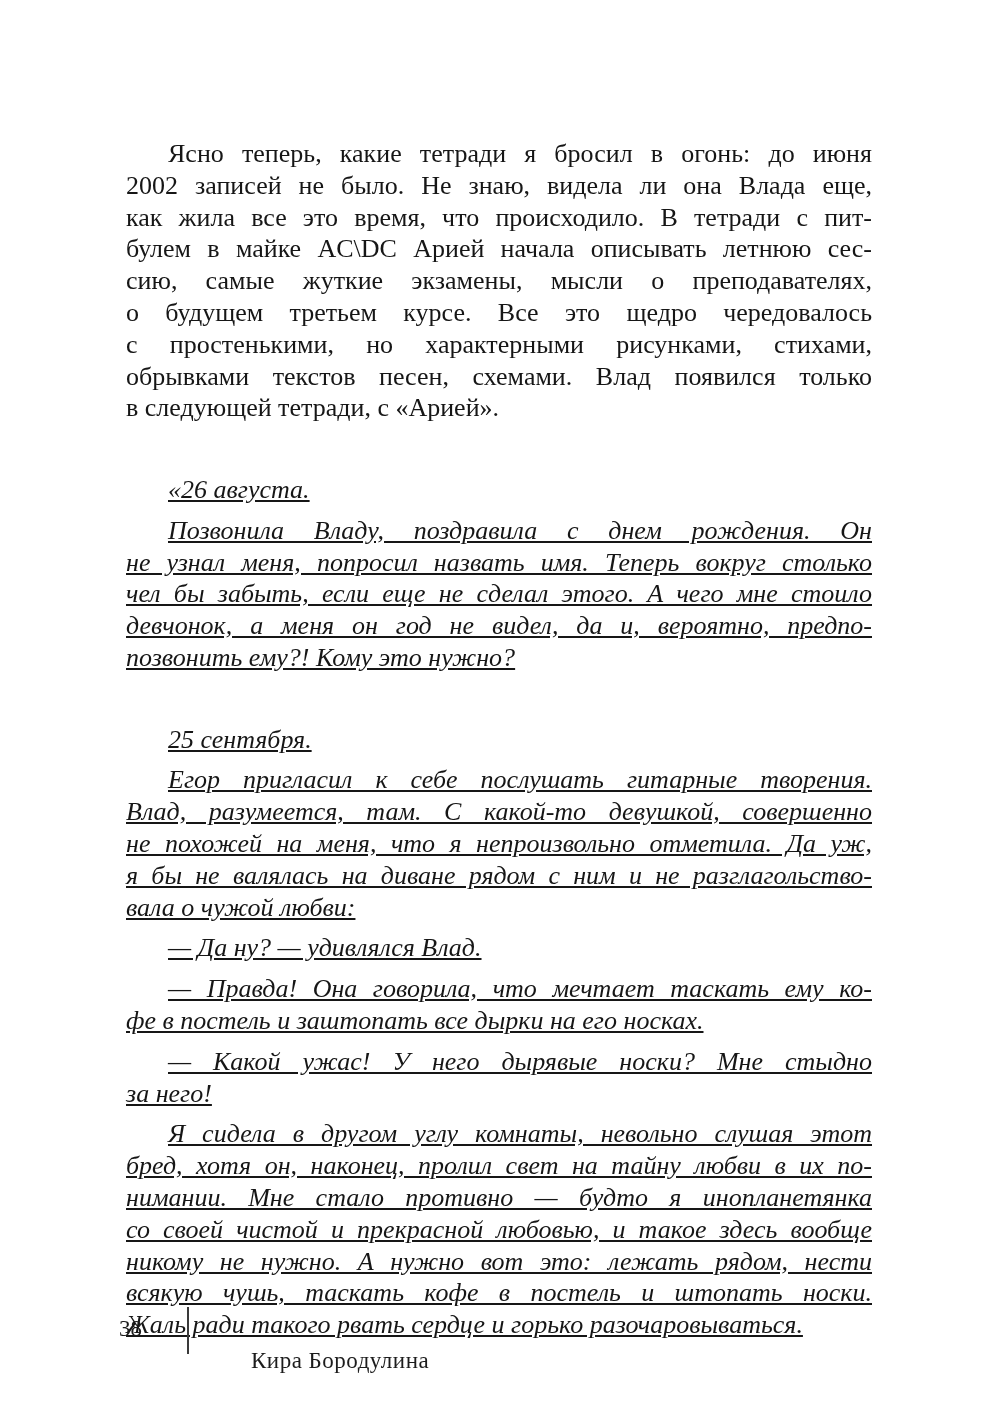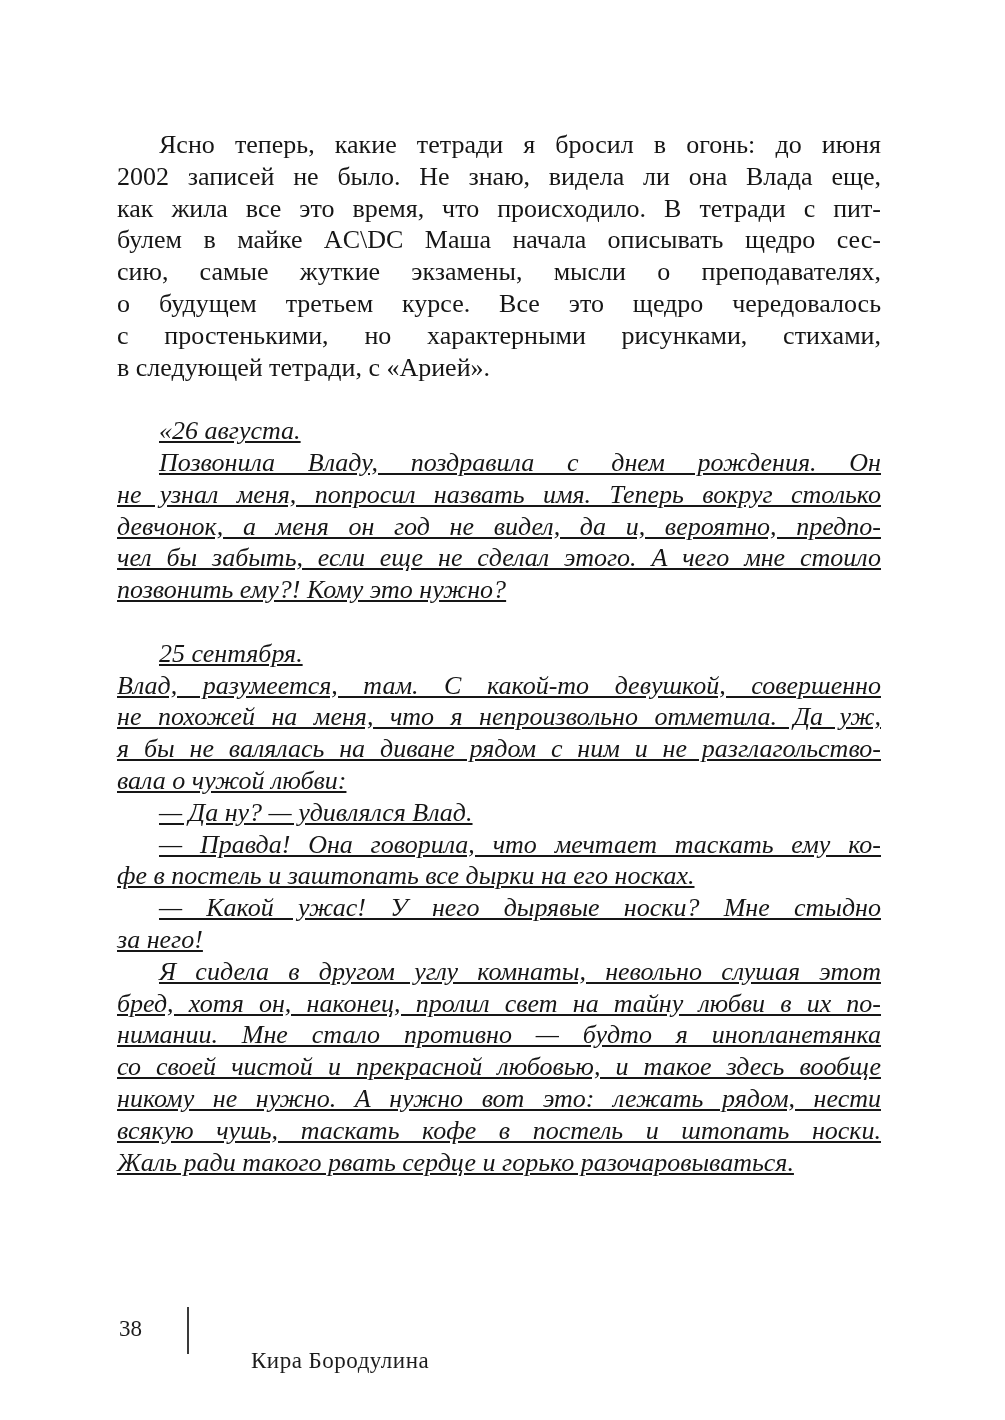--- a/index.html
+++ b/index.html
@@ -18,21 +18,21 @@
   .text-block {
     position: absolute;
     left: 117px;
     top: 129px;
     width: 764px;
     font-family: "Liberation Serif", serif;
     font-size: 26px;
     line-height: 31.8px;
     color: #161616;
   }
-  .paragraph { margin: 0; }
+  .paragraph { margin: 9px; }
   .paragraph.normal { font-style: normal; }
   .paragraph.italic { font-style: italic; text-decoration: underline; }
   .line {
     text-align: justify;
     text-align-last: justify;
     white-space: normal;
   }
   .line.first { text-indent: 42px; }
   .line.last  { text-align-last: left; }
   .spacer { height: 31.8px; }
@@ -70,42 +70,44 @@
 </head>
 <body>
 
 <div class="page">
 
   <div class="text-block">
       <div class="paragraph normal">
         <div class="line first">Ясно теперь, какие тетради я бросил в огонь: до июня</div>
         <div class="line">2002 записей не было. Не знаю, видела ли она Влада еще,</div>
         <div class="line">как жила все это время, что происходило. В тетради с пит-</div>
-        <div class="line">булем в майке AC\DC Маша начала описывать щедро сес-</div>
+        <div class="line">булем в майке AC\DC Арией начала описывать летнюю сес-</div>
         <div class="line">сию, самые жуткие экзамены, мысли о преподавателях,</div>
         <div class="line">о будущем третьем курсе. Все это щедро чередовалось</div>
         <div class="line">с простенькими, но характерными рисунками, стихами,</div>
+        <div class="line">обрывками текстов песен, схемами. Влад появился только</div>
         <div class="line last">в следующей тетради, с «Арией».</div>
       </div>
       <div class="spacer"></div>
       <div class="paragraph italic">
         <div class="line first last">«26 августа.</div>
       </div>
       <div class="paragraph italic">
         <div class="line first">Позвонила Владу, поздравила с днем рождения. Он</div>
         <div class="line">не узнал меня, попросил назвать имя. Теперь вокруг столько</div>
+        <div class="line">чел бы забыть, если еще не сделал этого. А чего мне стоило</div>
         <div class="line">девчонок, а меня он год не видел, да и, вероятно, предпо-</div>
-        <div class="line">чел бы забыть, если еще не сделал этого. А чего мне стоило</div>
         <div class="line last">позвонить ему?! Кому это нужно?</div>
       </div>
       <div class="spacer"></div>
       <div class="paragraph italic">
         <div class="line first last">25 сентября.</div>
       </div>
       <div class="paragraph italic">
+        <div class="line first">Егор пригласил к себе послушать гитарные творения.</div>
         <div class="line">Влад, разумеется, там. С какой-то девушкой, совершенно</div>
         <div class="line">не похожей на меня, что я непроизвольно отметила. Да уж,</div>
         <div class="line">я бы не валялась на диване рядом с ним и не разглагольство-</div>
         <div class="line last">вала о чужой любви:</div>
       </div>
       <div class="paragraph italic">
         <div class="line first last">— Да ну? — удивлялся Влад.</div>
       </div>
       <div class="paragraph italic">
         <div class="line first">— Правда! Она говорила, что мечтает таскать ему ко-</div>

